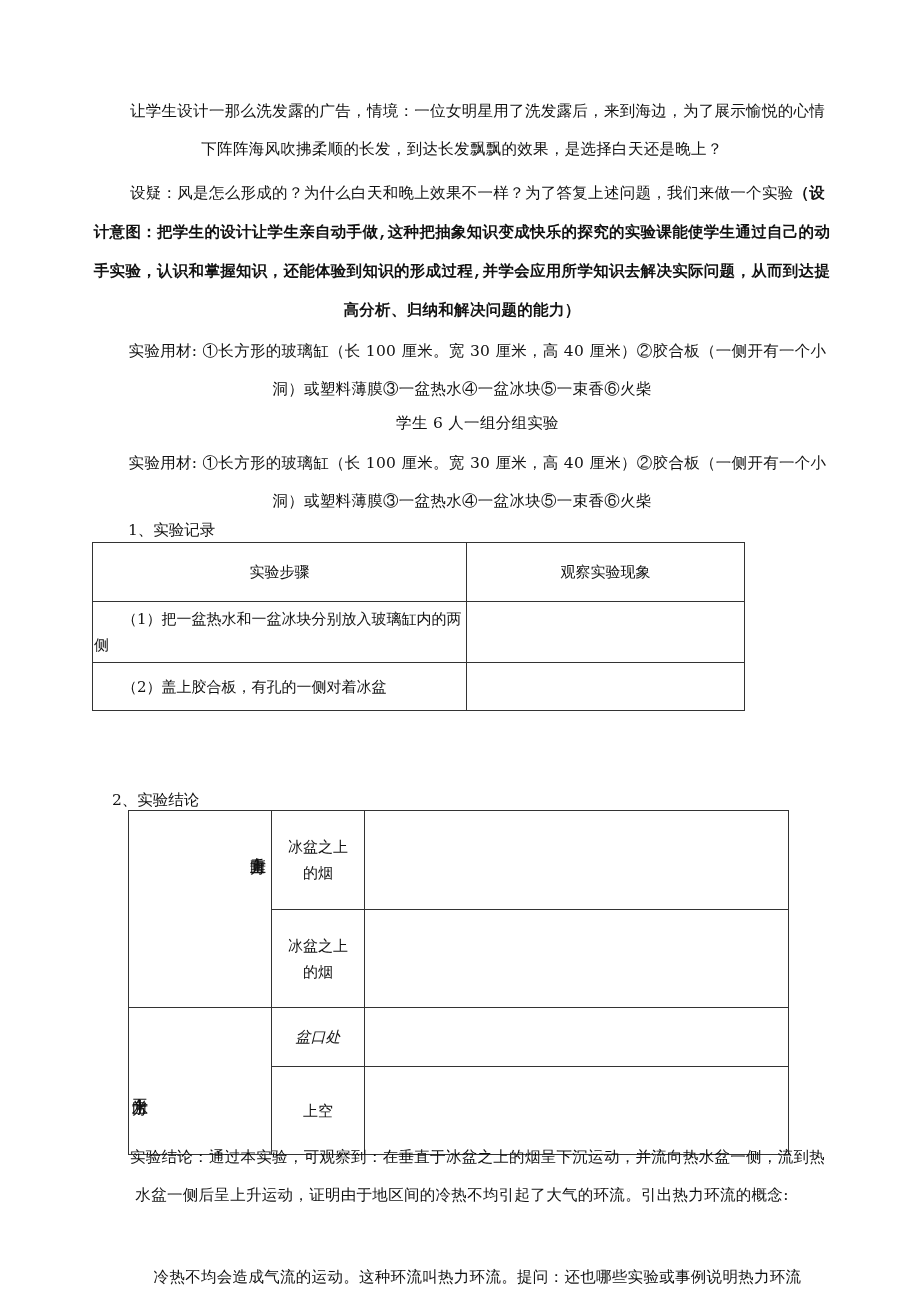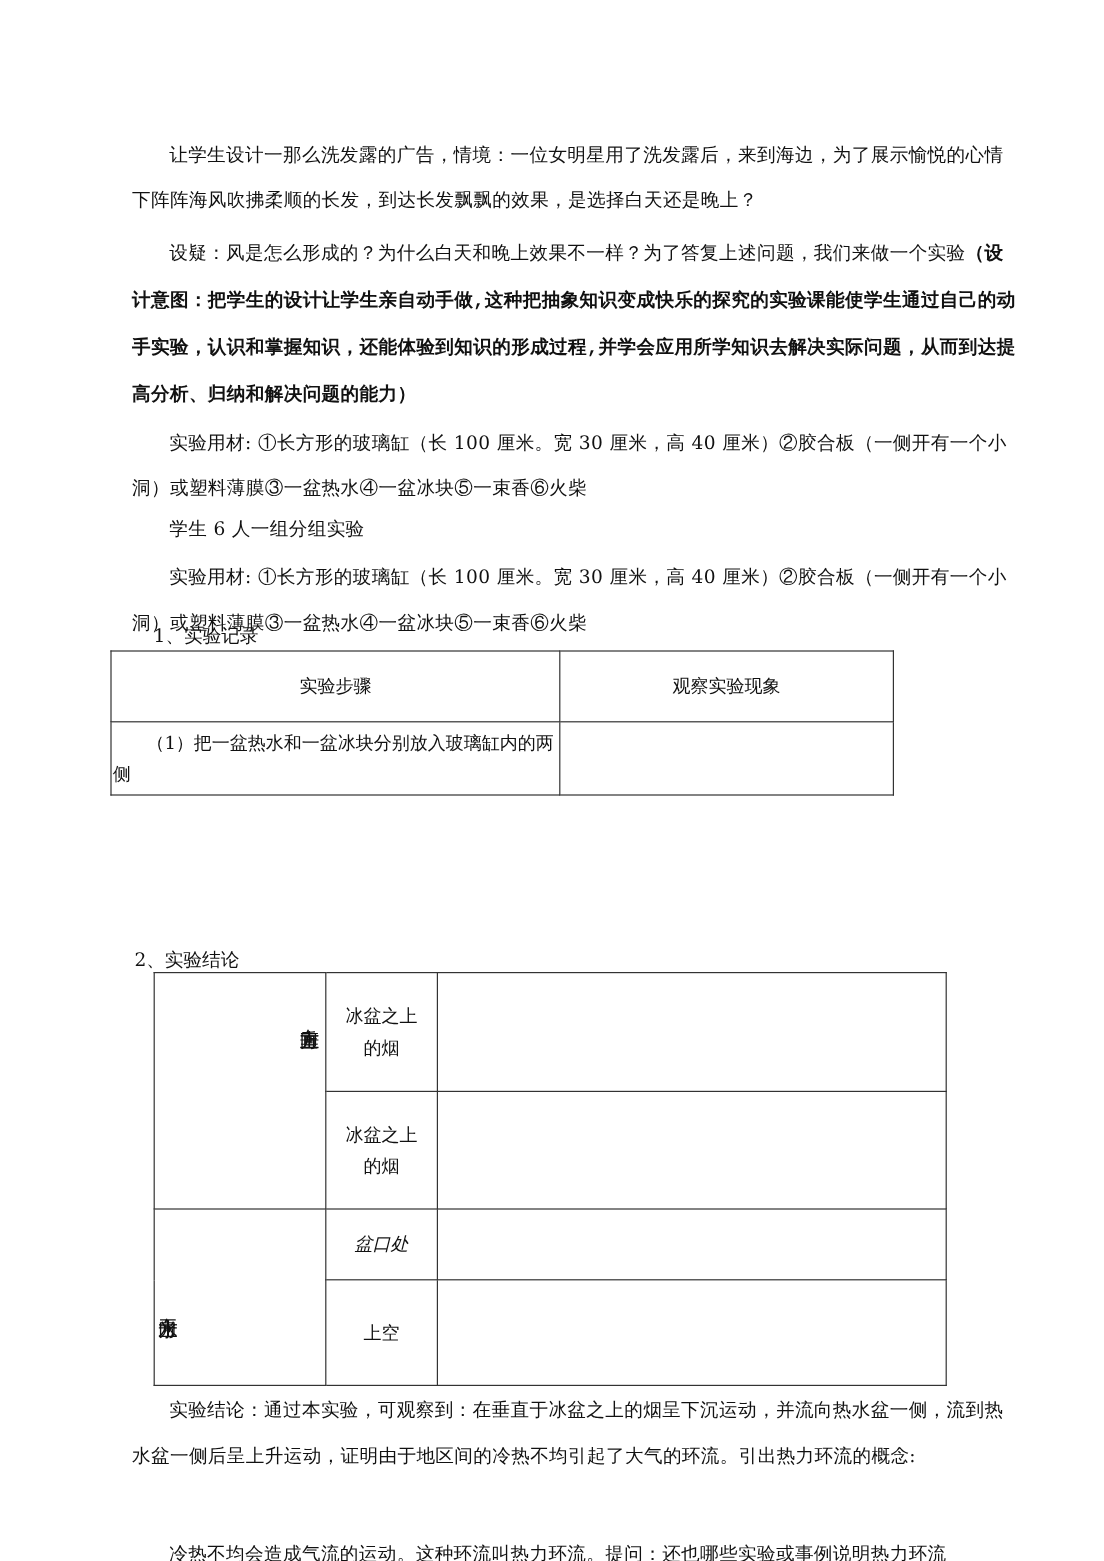--- a/index.html
+++ b/index.html
@@ -3,22 +3,23 @@
 <meta charset="utf-8">
 <style>
   html, body { margin: 0; padding: 0; background: #ffffff; }
   body {
     width: 920px; height: 1301px; position: relative; overflow: hidden;
     font-family: "DejaVu Serif", "Liberation Serif", serif;
     color: #111111; font-size: 15.5px;
   }
   .p {
     position: absolute; left: 92px; width: 740px;
-    line-height: 38px; margin: 18px; white-space: normal;
+    line-height: 38px; margin: 0; white-space: normal;
     letter-spacing: 0.3px;
+    text-align: center;
   }
   .indent { text-indent: 31px; }
   .bold { font-weight: bold; font-family: Liberation Mono, monospace; }
   .label { position: absolute; line-height: 20px; }
   table { border-collapse: collapse; position: absolute; table-layout: fixed; }
   td {
     border: 1.3px solid #333333; padding: 16px; vertical-align: middle;
     font-size: 15px; line-height: 26px;
   }
   #t1 { left: 92px; top: 542px; width: 652px; }
@@ -53,20 +54,24 @@
     </colgroup>
   <tbody>
       <tr style="height:50px;">
     <td class="c">实验步骤</td>
     <td class="c">观察实验现象</td>
   </tr>
   <tr style="height:61px;">
     <td class="l">（1）把一盆热水和一盆冰块分别放入玻璃缸内的两侧</td>
     <td></td>
   </tr>
+  <tr style="height:48px;">
+    <td class="l">（2）盖上胶合板，有孔的一侧对着冰盆</td>
+    <td></td>
+  </tr>
 </tbody>
   </table>
 
 <div class="label" style="left:112px; top:790px;">2、实验结论</div>
 
 <table id="t2">
   <colgroup>
       <col style="width:143px">
       <col style="width:93px">
       <col style="width:424px">

